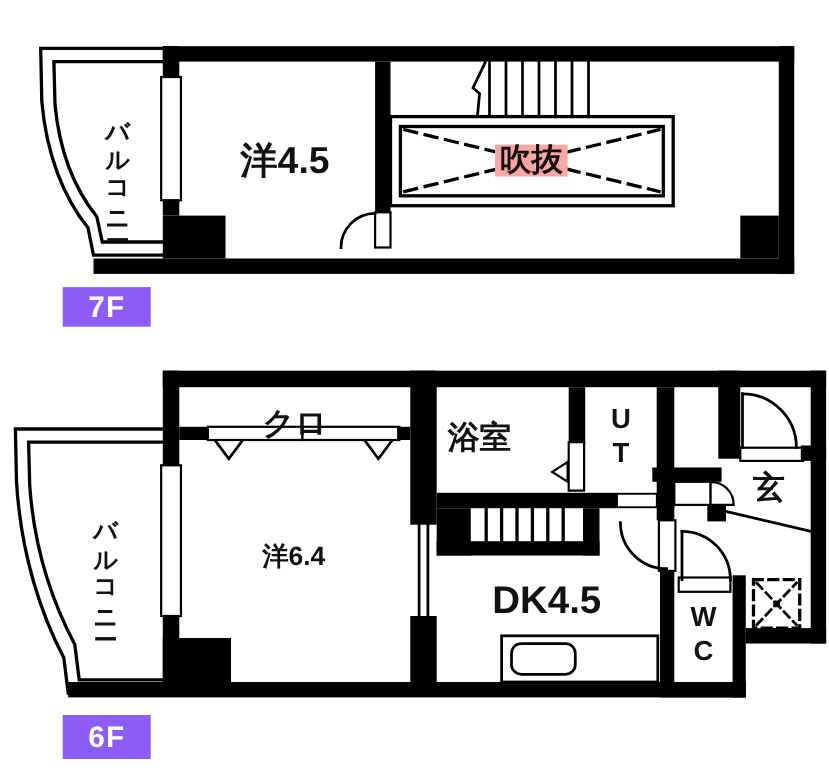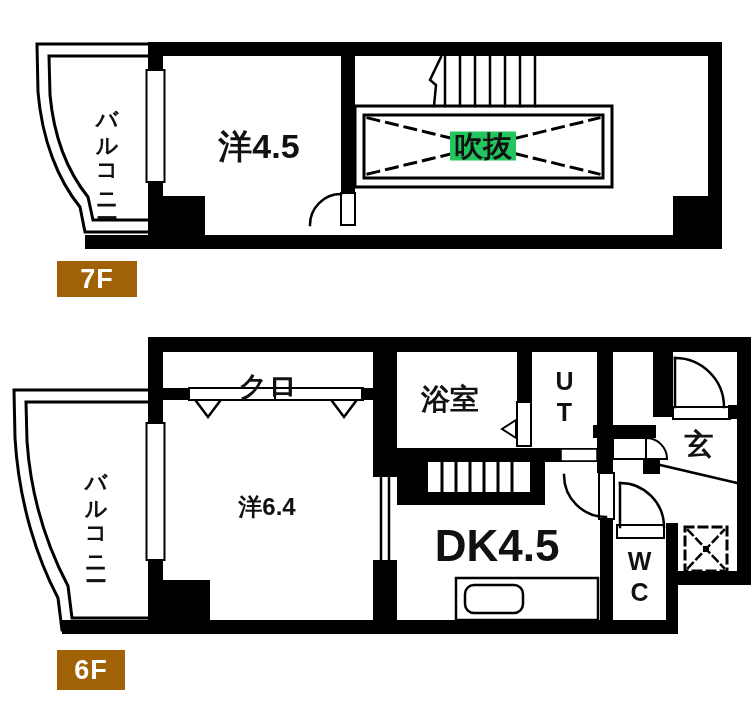--- a/index.html
+++ b/index.html
@@ -2,24 +2,24 @@
 <html><head>
 <meta charset="utf-8">
 <style>
   html,body{margin:0;padding:0;background:#ffffff;}
   #plan{position:relative;width:754px;height:701px;background:#ffffff;overflow:hidden;
         font-family:"Liberation Sans","DejaVu Sans",sans-serif;color:#111;}
   #plan svg{position:absolute;left:0;top:0;}
   .lbl{position:absolute;transform:translate(-50%,-50%);white-space:nowrap;
        color:#111;font-weight:600;line-height:1;}
   .vtext{writing-mode:vertical-rl;text-orientation:upright;letter-spacing:3px;}
-  .floor-tag{position:absolute;background:#a16207;color:#fff;display:flex;
+  .floor-tag{position:absolute;background:#8b5cf6;color:#fff;display:flex;
              align-items:center;justify-content:center;font-weight:bold;
              font-size:27px;letter-spacing:1px;}
-  .halo{background:#22c55e;padding:0 4px;text-align:center;}
+  .halo{background:#fca5a5;padding:0 4px;text-align:center;}
 </style>
 </head>
 <body>
 
 <div id="plan">
 
 <svg width="754" height="701" viewBox="0 0 754 701">
 
   <g stroke-linecap="square">
 
@@ -140,21 +140,21 @@
   </g>
 </svg>
 
   <div class="lbl" style="left:247px;top:146px;font-size:34px;margin-left:12px;">洋4.5</div>
   <div class="lbl halo" style="left:483px;top:146px;font-size:29px;">吹抜</div>
   <div class="lbl vtext" style="left:107px;top:152px;font-size:22px;">バルコニー</div>
   <div class="floor-tag" style="left:57px;top:261px;width:80px;height:36px;">7F</div>
 
   <div class="lbl" style="left:268px;top:368px;font-size:29px;margin-top:18px;">クロ</div>
   <div class="lbl" style="left:267px;top:507px;font-size:24px;">洋6.4</div>
-  <div class="lbl" style="left:450px;top:399px;font-size:29px;">浴室</div>
+  <div class="lbl" style="left:436px;top:399px;font-size:29px;">浴室</div>
   <div class="lbl vtext" style="left:564px;top:398px;font-size:25px;">UT</div>
   <div class="lbl" style="left:699px;top:444px;font-size:29px;">玄</div>
-  <div class="lbl" style="left:497px;top:546px;font-size:44px;">DK4.5</div>
+  <div class="lbl" style="left:497px;top:546px;font-size:35px;">DK4.5</div>
   <div class="lbl vtext" style="left:639px;top:578px;font-size:25px;">WC</div>
   <div class="lbl vtext" style="left:96px;top:515px;font-size:22px;">バルコニー</div>
-  <div class="floor-tag" style="left:57px;top:650px;width:68px;height:40px;">6F</div>
+  <div class="floor-tag" style="left:57px;top:650px;width:80px;height:40px;">6F</div>
 
 </div>
 
 </body></html>

